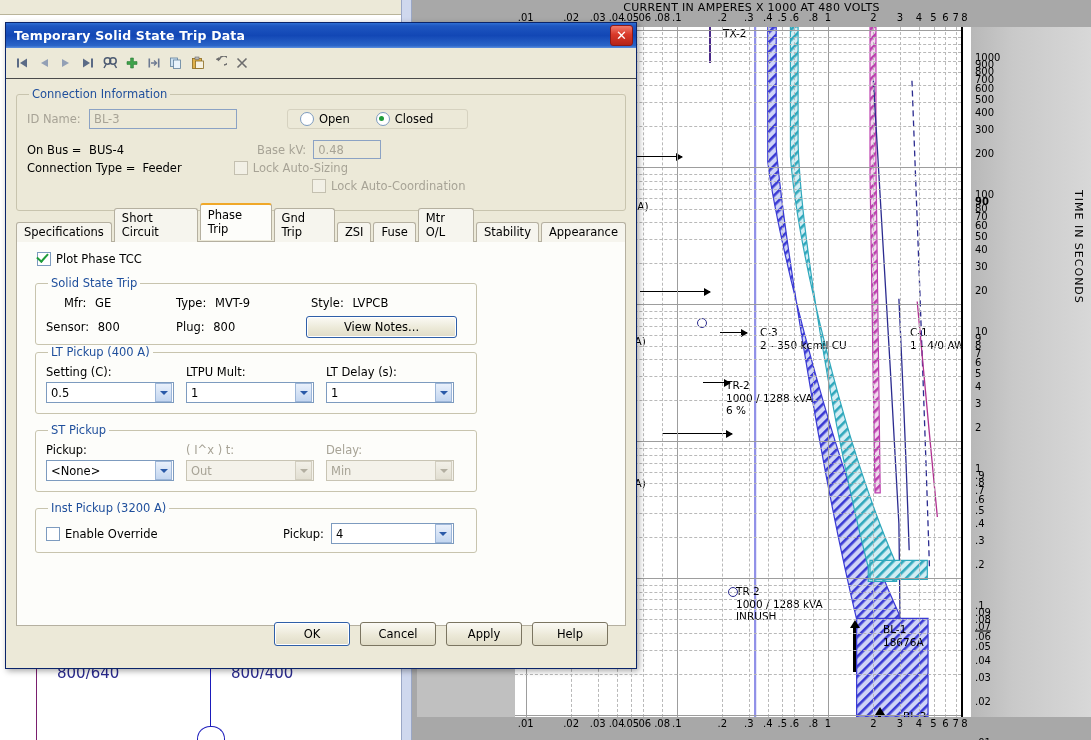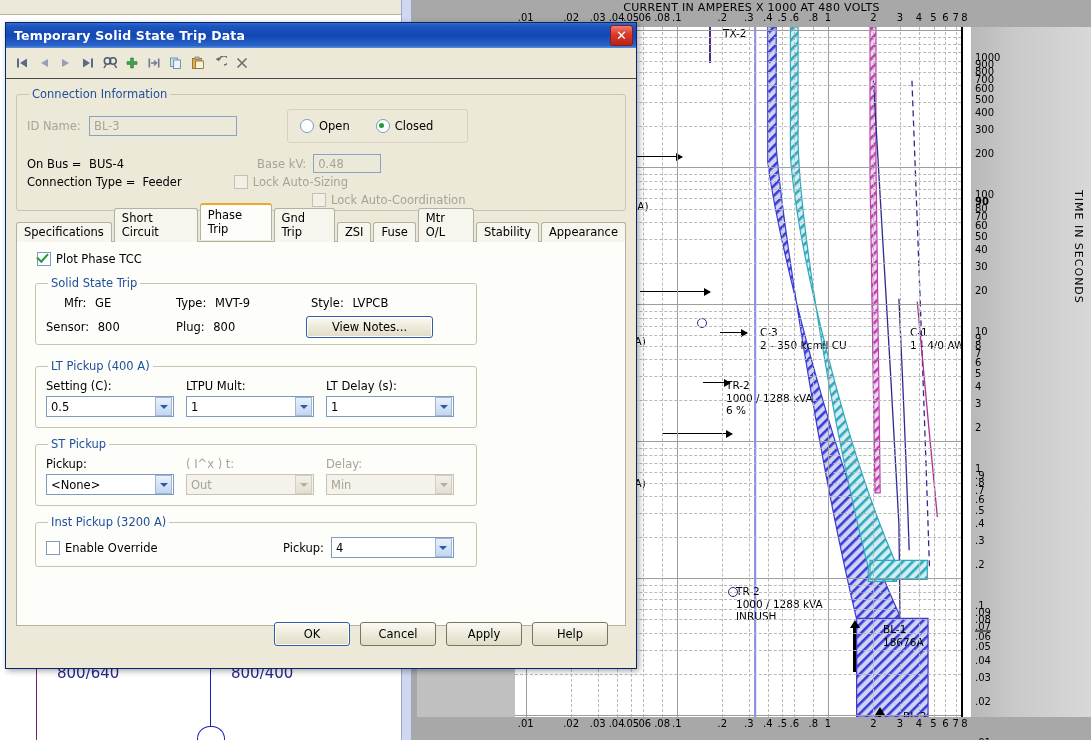--- a/index.html
+++ b/index.html
@@ -59,21 +59,21 @@
   .body{padding:8px 10px 0 10px;position:relative;height:579px;box-sizing:border-box;}
 
   fieldset.grp{border:1px solid #c8c4ae;border-radius:3px;margin:0;padding:6px 10px 8px 10px;position:relative;background:transparent;}
   fieldset.grp>legend{color:#1f4f9c;font-size:11.5px;padding:0 3px;margin-left:2px;}
 
   .row{display:flex;align-items:center;}
   .lbl{font-size:11.5px;color:#000;}
   .lbl.dim{color:#a7a396;}
   .txtbox{border:1px solid #8ba2c4;background:#ece9d8;color:#a7a396;font-size:11.5px;
     padding:2px 4px;box-sizing:border-box;font-family:"DejaVu Sans",sans-serif;}
-  .radio-wrap{border:1px solid #d6d2c0;border-radius:3px;padding:9px 12px;display:flex;gap:26px;align-items:center;}
+  .radio-wrap{border:1px solid #d6d2c0;border-radius:3px;padding:2px 12px;display:flex;gap:26px;align-items:center;}
   .radio{display:flex;align-items:center;gap:5px;font-size:11.5px;cursor:pointer;}
   .rdo{width:12px;height:12px;border:1px solid #7d9bbf;border-radius:50%;background:#fff;display:inline-block;position:relative;}
   .rdo.on:after{content:"";position:absolute;left:2.5px;top:2.5px;width:5px;height:5px;border-radius:50%;background:#1f9c3a;}
   .chk{width:12px;height:12px;border:1px solid #7d9bbf;background:#fff;display:inline-block;position:relative;}
   .chk.dim{border-color:#c4c0b0;background:#f2f0e6;}
   .chk.on:after{content:"";position:absolute;left:1px;top:-2px;width:5px;height:9px;border:solid #1f9c3a;border-width:0 2px 2px 0;transform:rotate(42deg);}
 
   .tabs{display:flex;align-items:flex-end;gap:2px;height:21px;position:relative;z-index:2;}
   .tab{border:1px solid #b5b0a0;border-bottom:none;border-radius:3px 3px 0 0;background:#f6f5ee;
     font-size:11.5px;padding:2px 7px 3px 7px;cursor:pointer;color:#000;line-height:14px;}
@@ -501,25 +501,25 @@
         </div>
         <div class="row" style="margin-top:6px;">
           <span class="lbl" style="width:130px;">
             <span>Sensor:</span>
             <span style="margin-left:5px;">800</span>
           </span>
           <span class="lbl" style="width:130px;">
             <span>Plug:</span>
             <span style="margin-left:5px;">800</span>
           </span>
-          <button class="btn def" style="width:127px;">View Notes...</button>
+          <button class="btn def" style="width:151px;">View Notes...</button>
         </div>
       </fieldset>
 
-      <fieldset class="grp" style="width:420px;height:53px;margin-left:8px;margin-top:14px;">
+      <fieldset class="grp" style="width:420px;height:53px;margin-left:8px;margin-top:0;">
         <legend>LT Pickup (400 A)</legend>
         <div class="row" style="gap:12px;">
           <div style="width:128px;">
             <div class="lbl">Setting (C):</div>
             <div class="combo" style="margin-top:3px;">
               <span class="val">0.5</span>
               <span class="arw">
                   <i class="caret"></i>
                 </span>
             </div>

